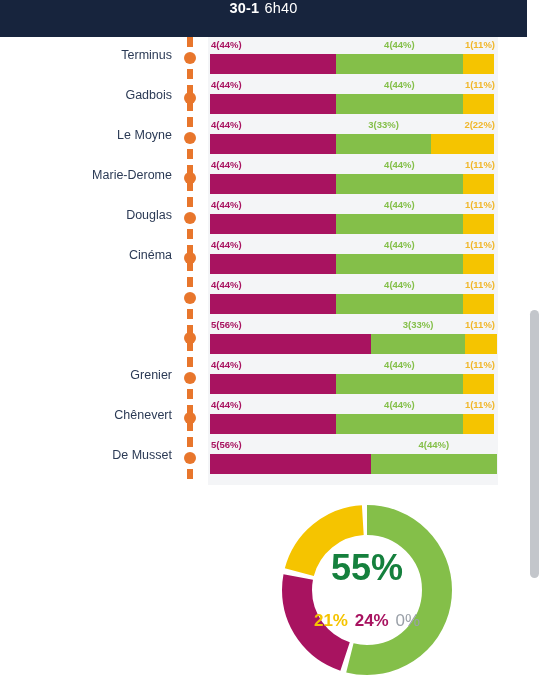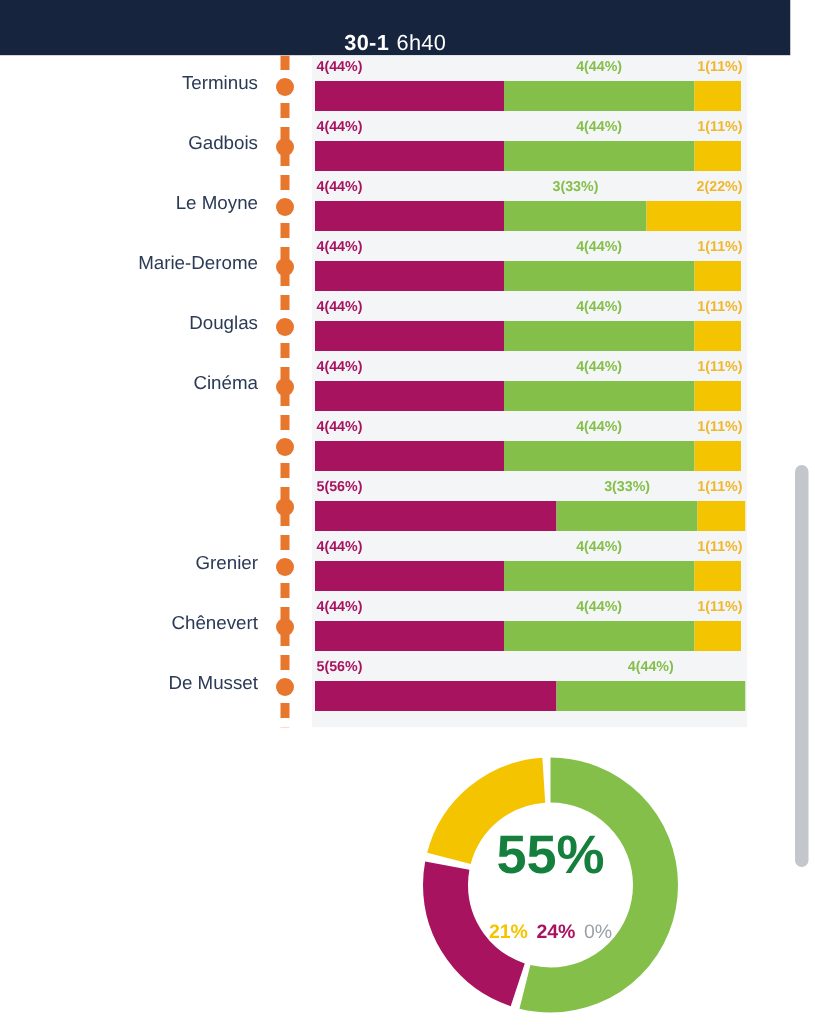--- a/index.html
+++ b/index.html
@@ -20,21 +20,21 @@
   }
 
   
   .header {
     position: absolute;
     left: 0; top: 0;
     width: 527px;
     height: 37px;
     background: #17243d;
     display: flex;
-    align-items: flex-end;
+    align-items: flex-start;
     justify-content: center;
   }
   .header-title {
     color: #ffffff;
     font-size: 14.5px;
     letter-spacing: 0.2px;
     white-space: nowrap;
   }
   .header-title .code {
     font-weight: bold;
@@ -188,21 +188,21 @@
     pointer-events: none;
   }
   .donut-main {
     font-size: 36px;
     font-weight: bold;
     color: #15803d;
     line-height: 1;
   }
   .donut-sub {
     margin-top: 25px;
-    font-size: 13px;
+    font-size: 17px;
     font-weight: bold;
     white-space: nowrap;
   }
   .donut-sub span { margin: 0 1px; }
   .sub-yellow { color: #f5c400; }
   .sub-magenta { color: #a81360; }
   .sub-grey { color: #9aa0a8; font-weight: normal; }
 
   
   .scrollbar-track {

